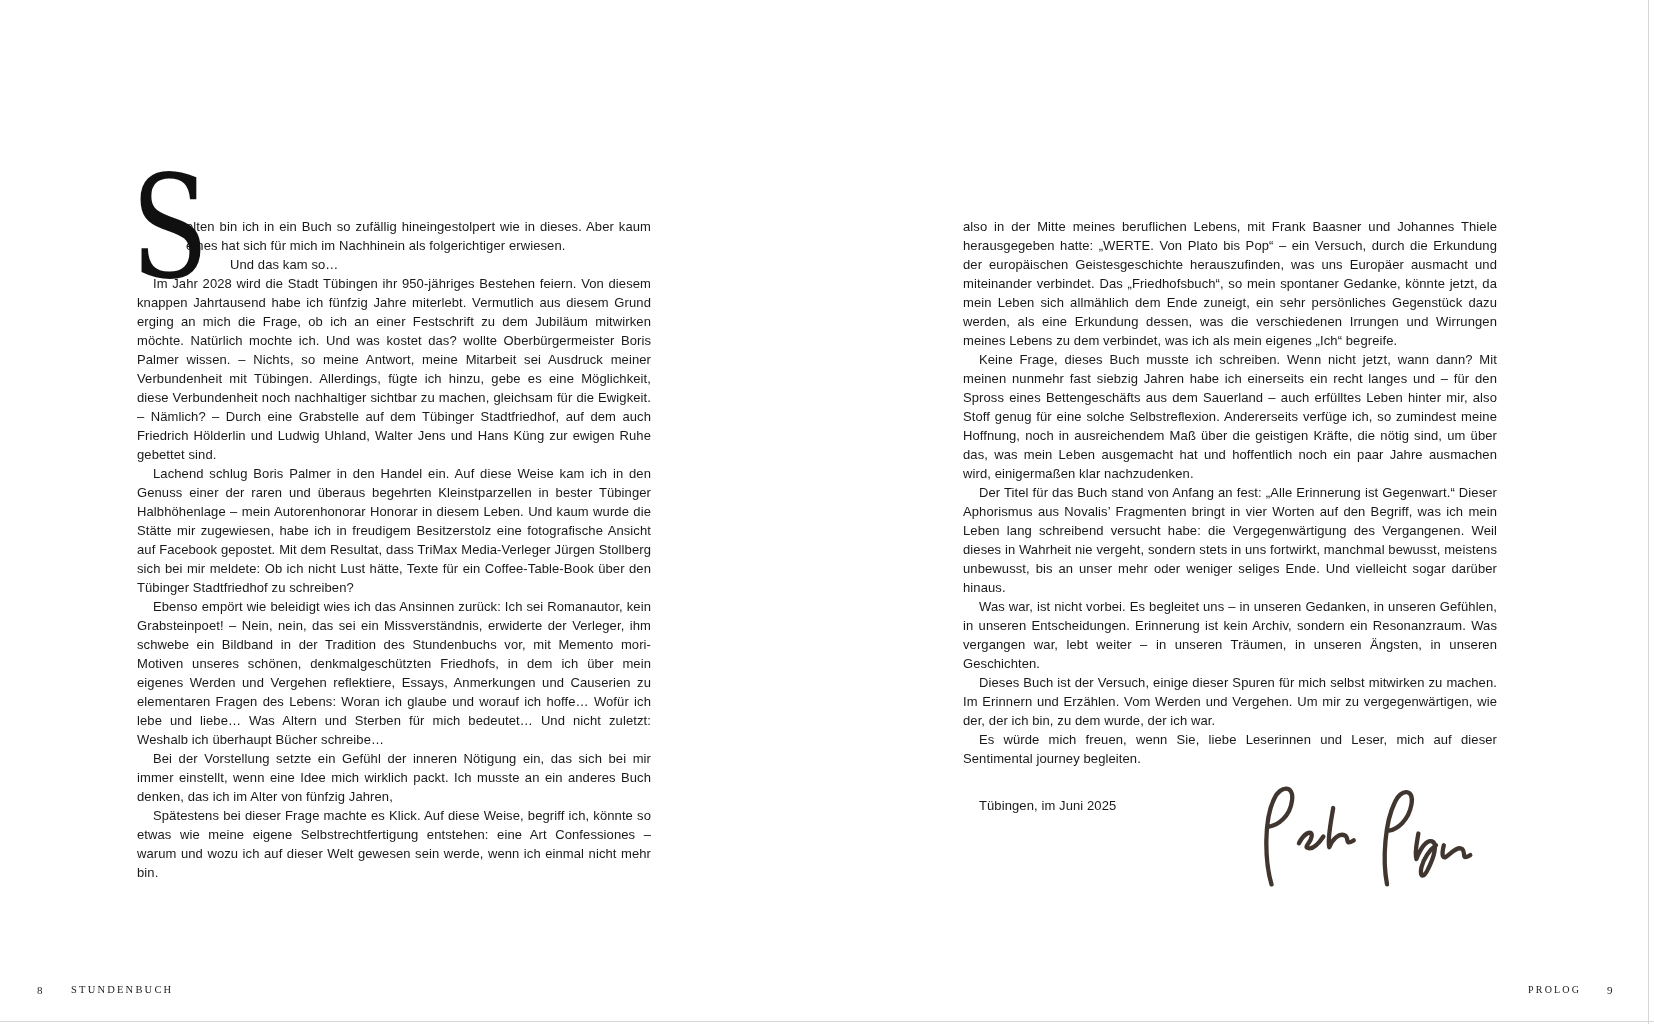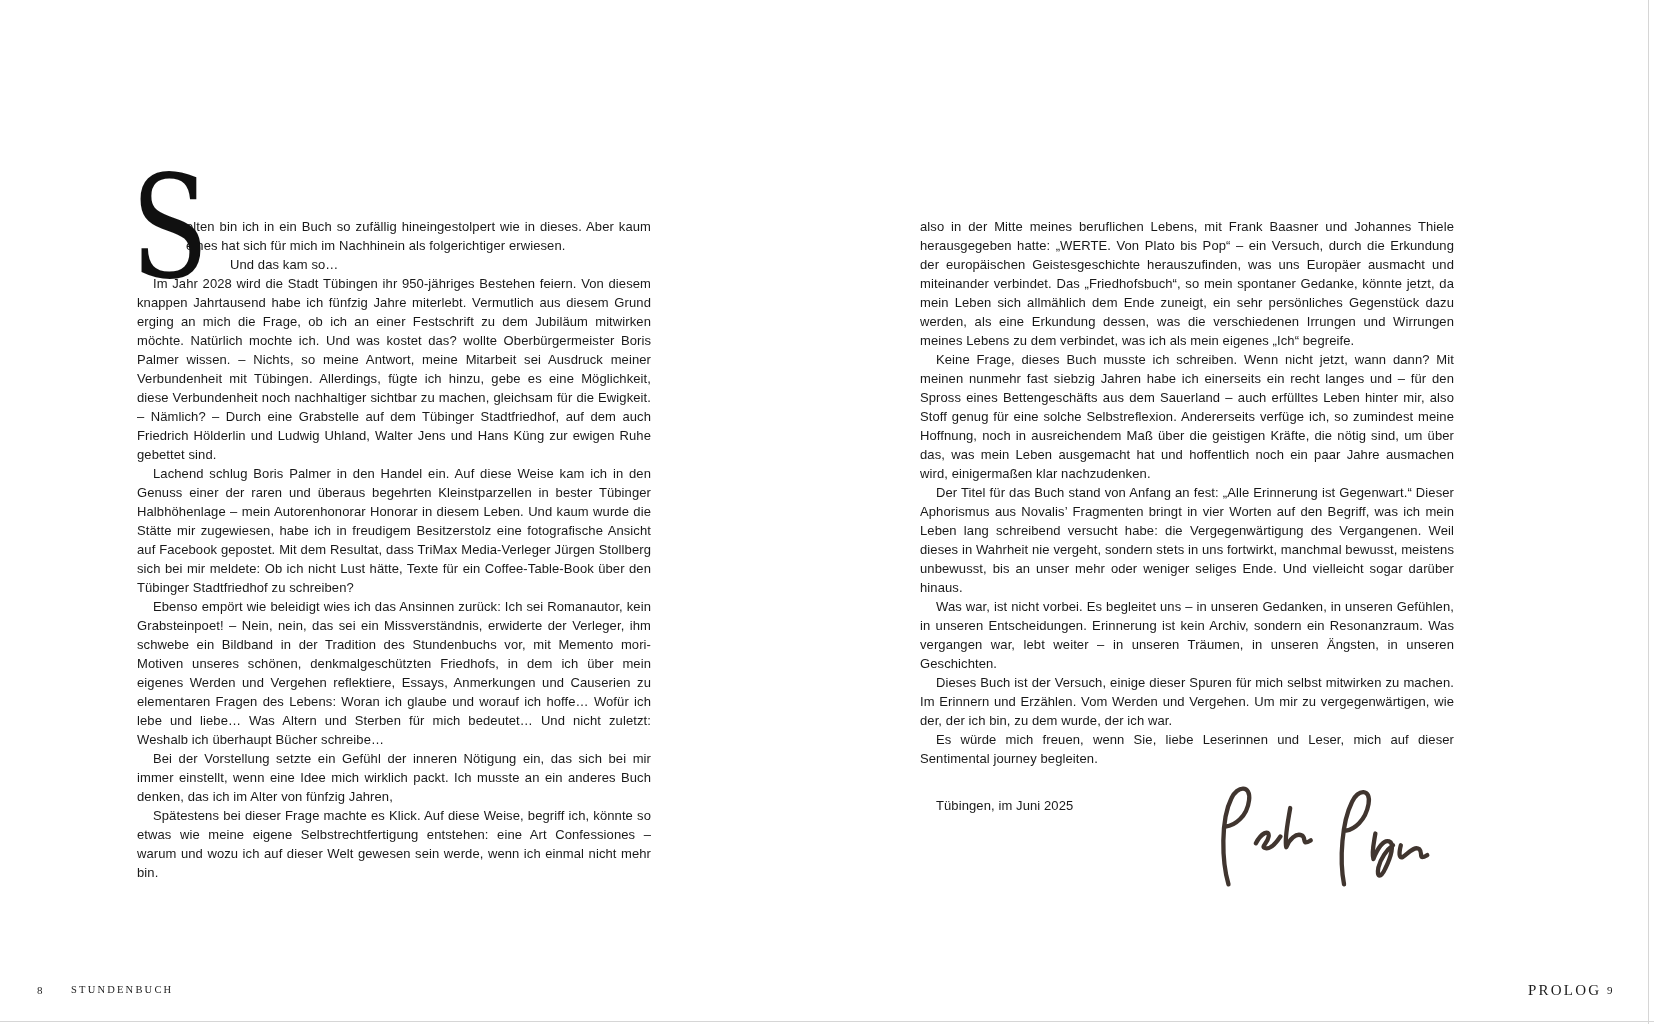--- a/index.html
+++ b/index.html
@@ -18,21 +18,21 @@
   
   .col {
     position:absolute; top:217px;
     font-size:13px; line-height:19px;
     text-align:justify;
     letter-spacing:0.1px;
     color:#191919;
     hyphens:auto; -webkit-hyphens:auto;
   }
   .col-left  { left:137px; width:514px; }
-  .col-right { left:920px; width:534px; }
+  .col-right { left:963px; width:534px; }
   .col p { margin:0; text-indent:16px; }
   .col p.first { text-indent:0; }
   .col p.p-undso { text-indent:44px; }
 
   
   .dropcap {
     position:absolute; top:-60px; left:-6px;
     font-family:"DejaVu Serif", serif;
     font-size:142px; line-height:1;
     color:#101010;
@@ -49,21 +49,21 @@
 
   
   .foot {
     position:absolute; top:984px;
     font-family:"Liberation Serif", serif;
     font-size:11px; line-height:12px;
     color:#1b1b1b;
   }
   .foot-pagenum-left  { left:37px; }
   .foot-title-left    { left:71px;  letter-spacing:2.2px; font-size:10.5px; }
-  .foot-title-right   { left:1528px; letter-spacing:2.2px; font-size:15px; }
+  .foot-title-right   { left:1528px; letter-spacing:2.2px; font-size:10px; }
   .foot-pagenum-right { left:1607px; }
 </style>
 </head>
 <body>
 
 <div class="edge-right"></div>
 <div class="edge-bottom"></div>
 
 <div class="col col-left">
   <span class="dropcap">S</span>

